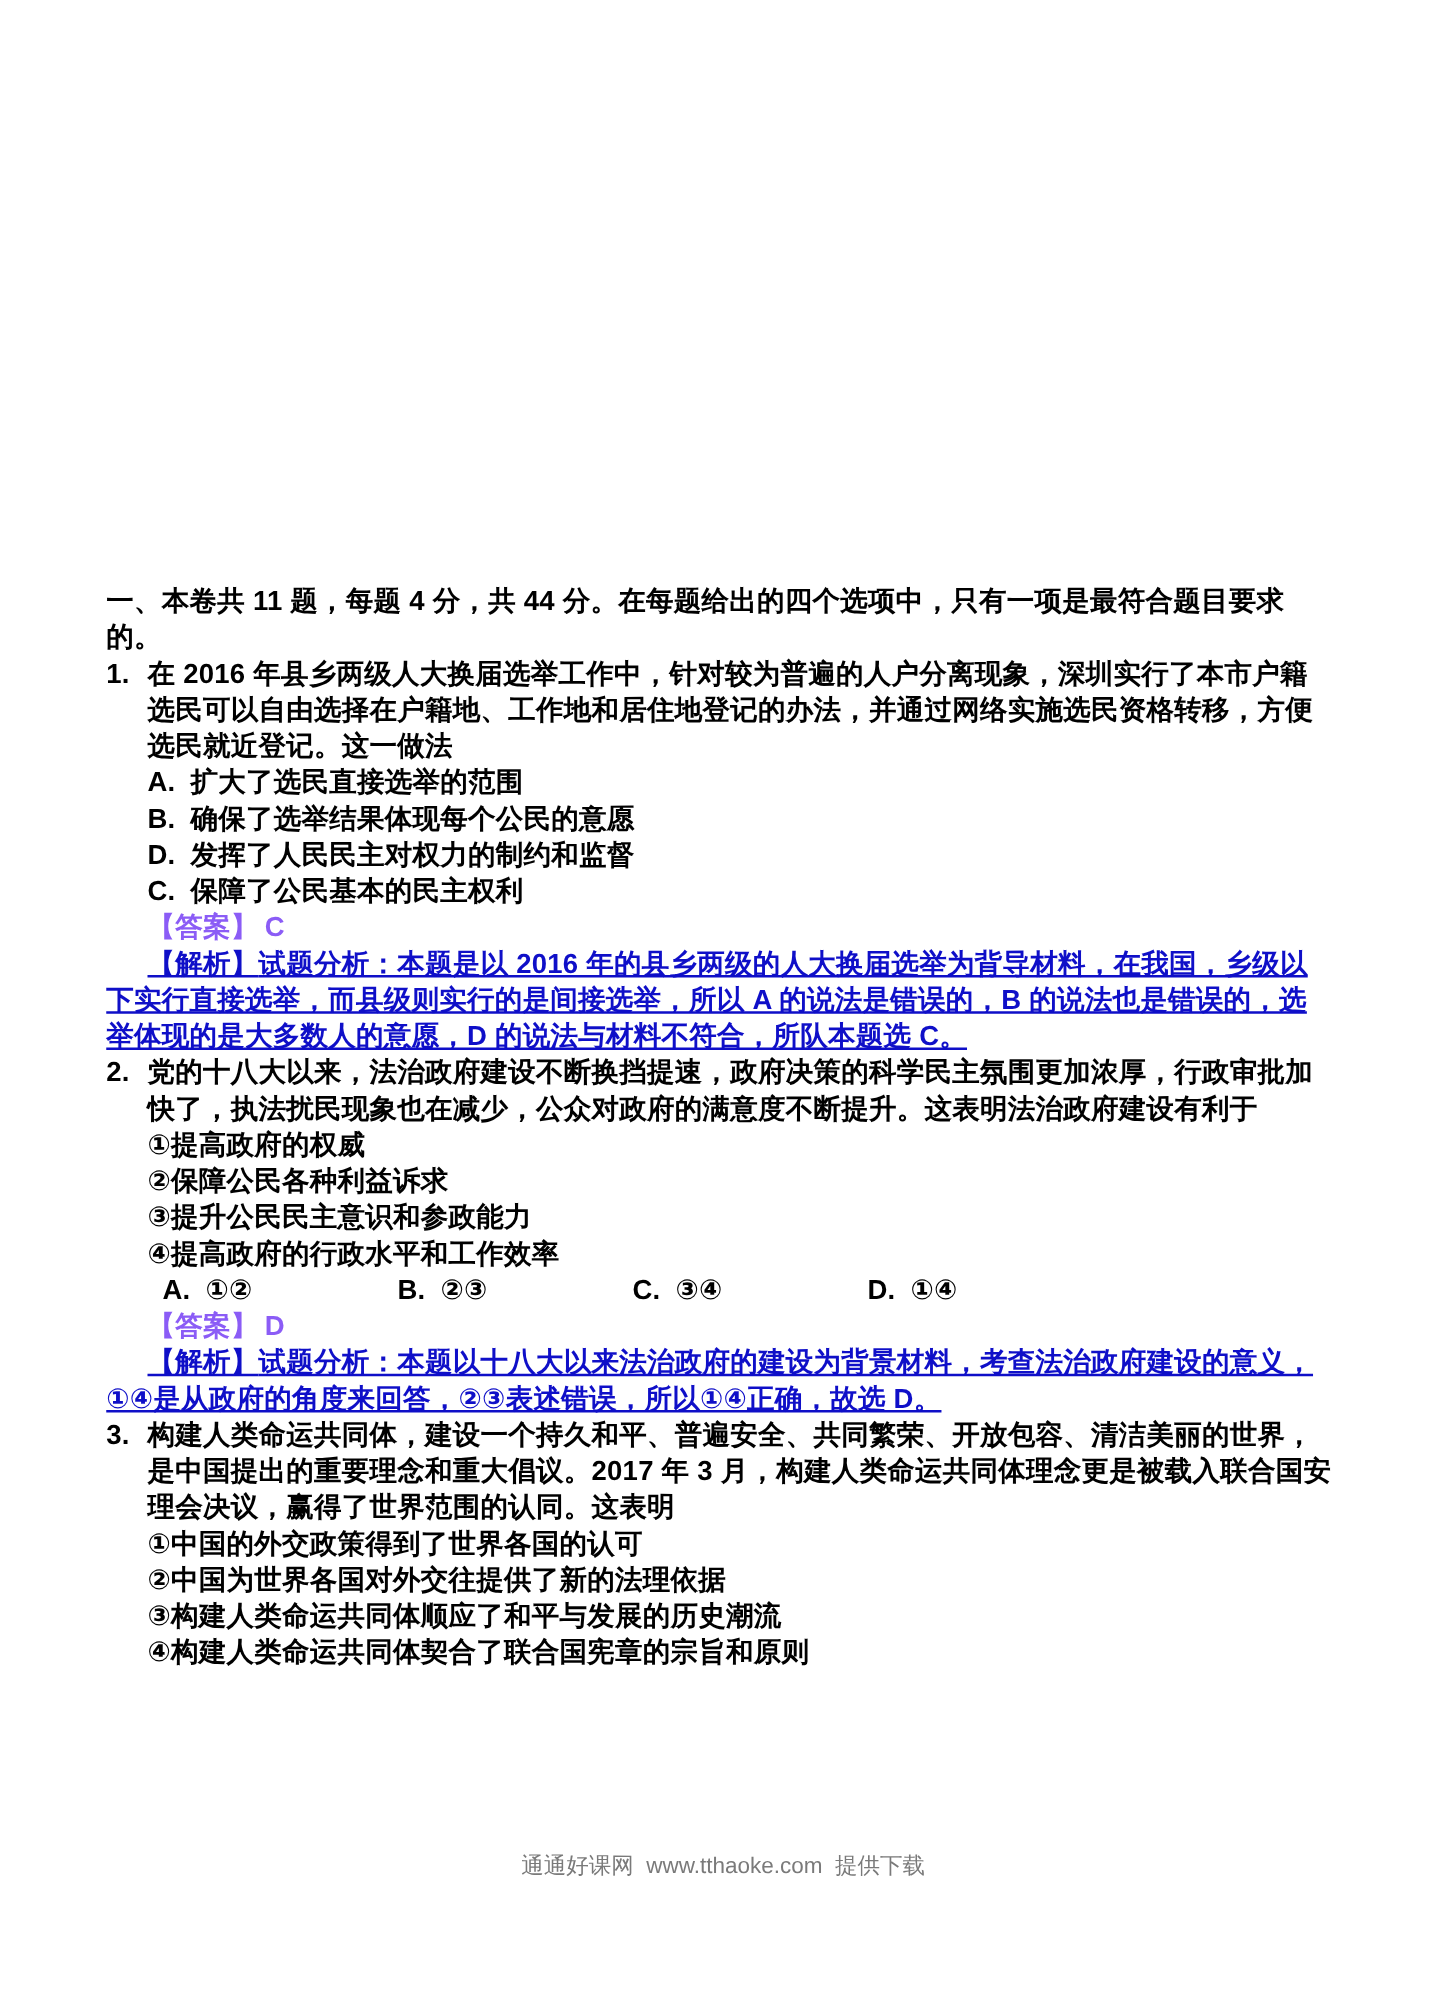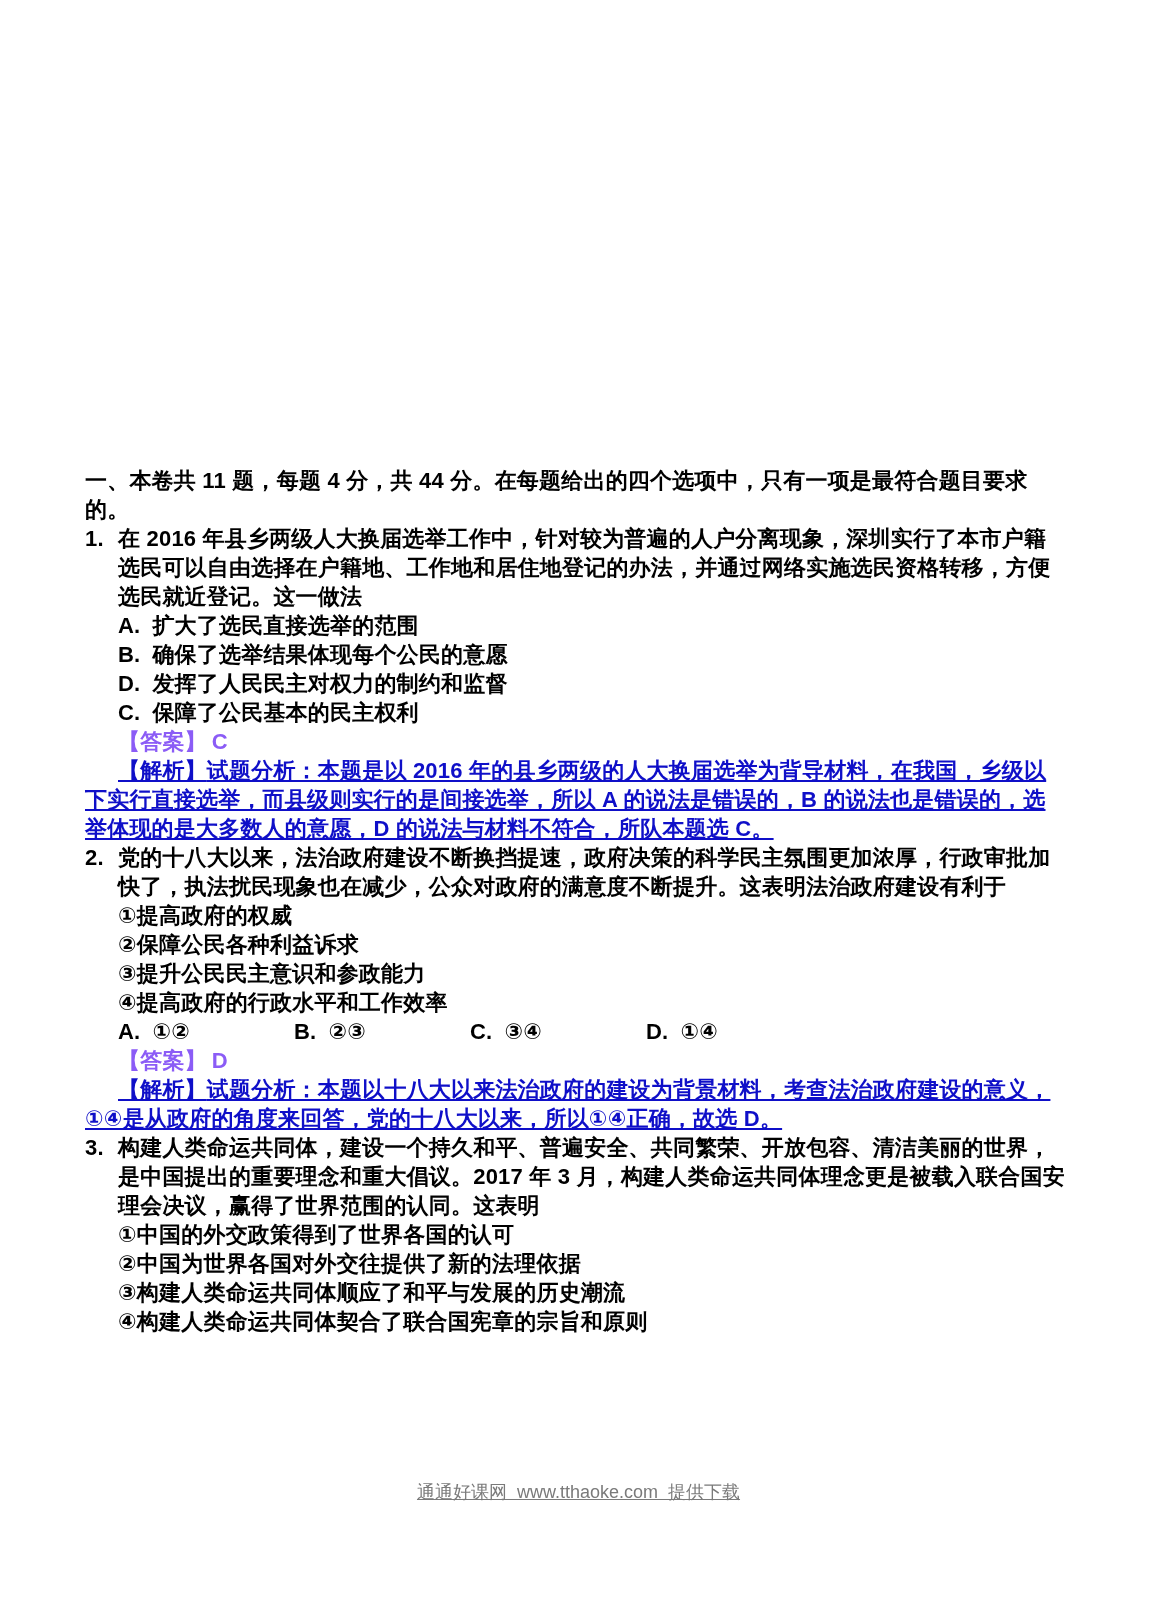--- a/index.html
+++ b/index.html
@@ -33,42 +33,41 @@
   
   .q-stem { padding-left: 33px; text-indent: -33px; }
   .q-num  { display: inline-block; width: 33px; text-indent: 0; }
 
   
   .opt      { padding-left: 33px; }
   .opt-label{ margin-right: 12px; }
 
   
   .choices  { padding-left: 33px; display: flex; }
-  .choice   { width: 176px; }
+  .choice   { width: 176px; margin-left: 12px; }
   .choice:last-child { width: auto; }
 
   
   .answer { padding-left: 33px; color: #8b5cf6; }
   .answer-letter { margin-left: 5px; }
 
   
   .expl { text-indent: 33px; color: #0f0fc8; text-decoration: underline; }
 
   
   .footer {
     position: absolute;
     left: 0;
     top: 1480px;
     width: 100%;
     text-align: center;
     color: #7a7a7a;
     font-size: 18px;
     font-weight: 400;
     white-space: pre;
-    text-decoration: underline;
   }
 </style>
 </head>
 <body>
 
 <div class="doc">
 
   <p class="section-header">一、本卷共 11 题，每题 4 分，共 44 分。在每题给出的四个选项中，只有一项是最符合题目要求的。</p>
 
   <div>
@@ -94,21 +93,21 @@
 
     <p class="choices">
       <span class="choice"><span class="opt-label">A.</span><span>①②</span></span>
       <span class="choice"><span class="opt-label">B.</span><span>②③</span></span>
       <span class="choice"><span class="opt-label">C.</span><span>③④</span></span>
       <span class="choice"><span class="opt-label">D.</span><span>①④</span></span>
     </p>
 
     <p class="answer"><span>【答案】</span><span class="answer-letter">D</span></p>
 
-    <p class="expl"><span>【解析】</span><span>试题分析：本题以十八大以来法治政府的建设为背景材料，考查法治政府建设的意义，①④是从政府的角度来回答，党的十八大以来，所以①④正确，故选 D。</span></p>
+    <p class="expl"><span>【解析】</span><span>试题分析：本题以十八大以来法治政府的建设为背景材料，考查法治政府建设的意义，①④是从政府的角度来回答，②③表述错误，所以①④正确，故选 D。</span></p>
   </div>
 
   <div>
     <p class="q-stem"><span class="q-num">3.</span><span>构建人类命运共同体，建设一个持久和平、普遍安全、共同繁荣、开放包容、清洁美丽的世界，是中国提出的重要理念和重大倡议。2017 年 3 月，构建人类命运共同体理念更是被载入联合国安理会决议，赢得了世界范围的认同。这表明</span></p>
 
     <p class="opt">①中国的外交政策得到了世界各国的认可</p>
     <p class="opt">②中国为世界各国对外交往提供了新的法理依据</p>
     <p class="opt">③构建人类命运共同体顺应了和平与发展的历史潮流</p>
     <p class="opt">④构建人类命运共同体契合了联合国宪章的宗旨和原则</p>
   </div>

